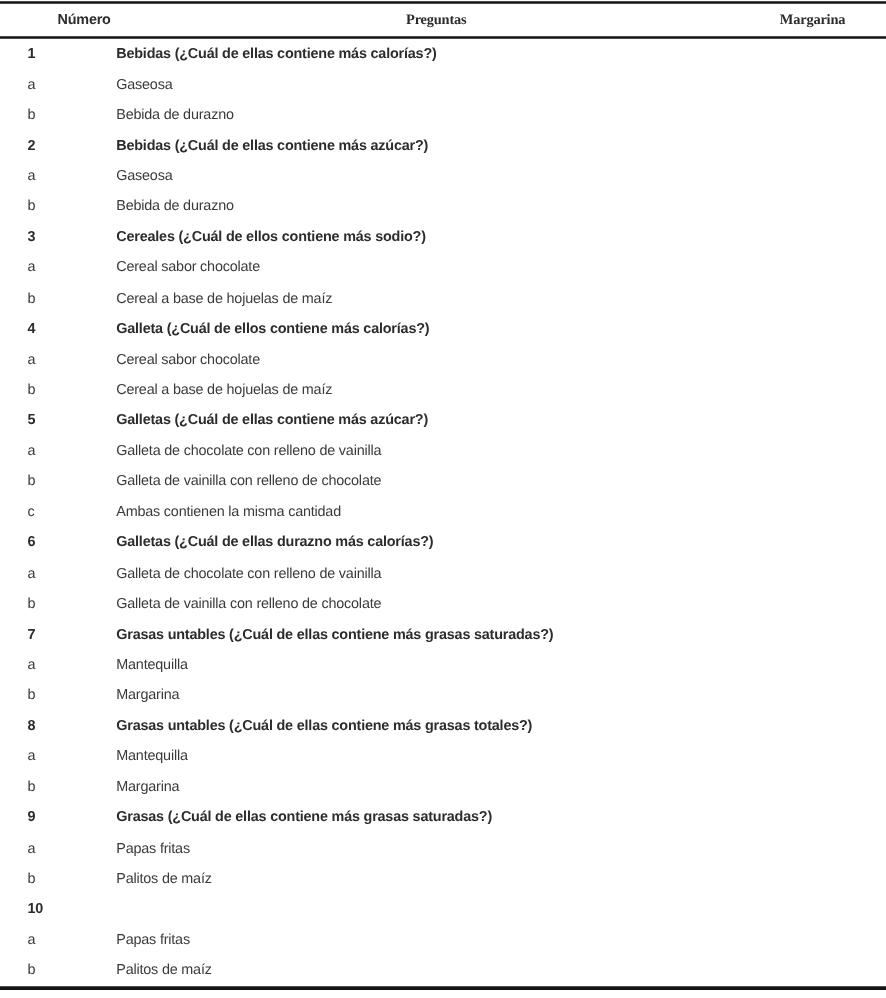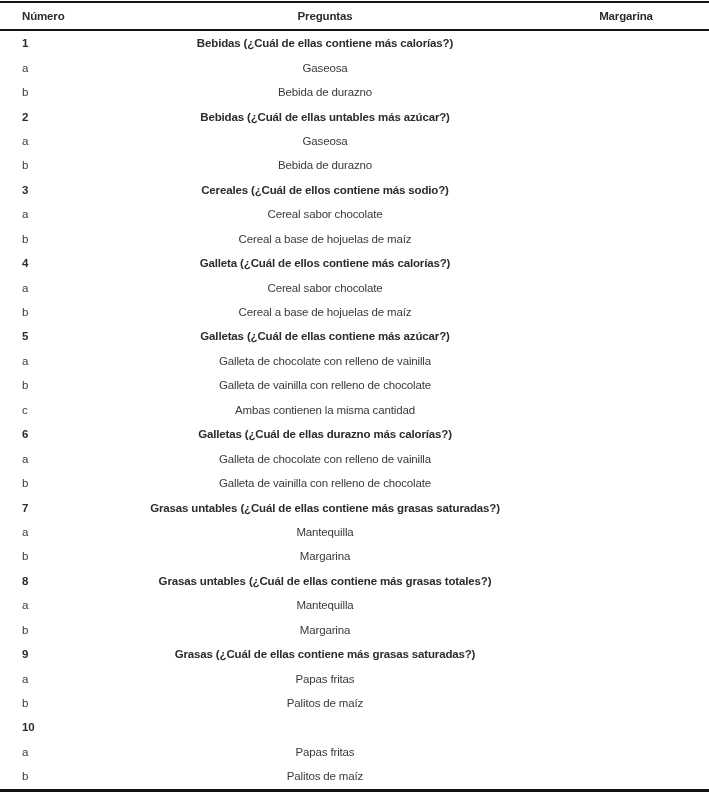--- a/index.html
+++ b/index.html
@@ -27,45 +27,46 @@
   .thead {
     display: grid;
     grid-template-columns: 93px 470px 146px;
     align-items: center;
     height: 26px;
     border-bottom: 2px solid #141414;
     font-weight: bold;
     color: #2c2c2e;
     font-size: 11.5px;
     letter-spacing: -0.15px;
+    padding-left: 24px;
   }
   .trow {
     display: grid;
     grid-template-columns: 93px 470px 146px;
     align-items: center;
     height: 24.45px;
     font-size: 11.5px;
     letter-spacing: -0.15px;
   }
   .trow.bold {
     font-weight: bold;
     color: #2c2c2e;
   }
   .col-num {
     padding-left: 22px;
   }
   .col-q {
     padding-right: 6px;
-    text-align: center;
   }
   .col-r {
     padding-right: 20px;
   }
   .center {
     text-align: center;
+    font-family: Liberation Serif, serif;
   }
 </style>
 </head>
 <body>
 
 <div class="page">
   <div class="qtable">
     <div class="thead">
       <div class="col-num">Número</div>
       <div class="col-q center">Preguntas</div>
@@ -82,21 +83,21 @@
           <div class="col-q">Gaseosa</div>
           <div class="col-r"></div>
         </div>
         <div class="trow">
           <div class="col-num">b</div>
           <div class="col-q">Bebida de durazno</div>
           <div class="col-r"></div>
         </div>
         <div class="trow bold">
           <div class="col-num">2</div>
-          <div class="col-q">Bebidas (¿Cuál de ellas untables más azúcar?)</div>
+          <div class="col-q">Bebidas (¿Cuál de ellas contiene más azúcar?)</div>
           <div class="col-r"></div>
         </div>
         <div class="trow">
           <div class="col-num">a</div>
           <div class="col-q">Gaseosa</div>
           <div class="col-r"></div>
         </div>
         <div class="trow">
           <div class="col-num">b</div>
           <div class="col-q">Bebida de durazno</div>

